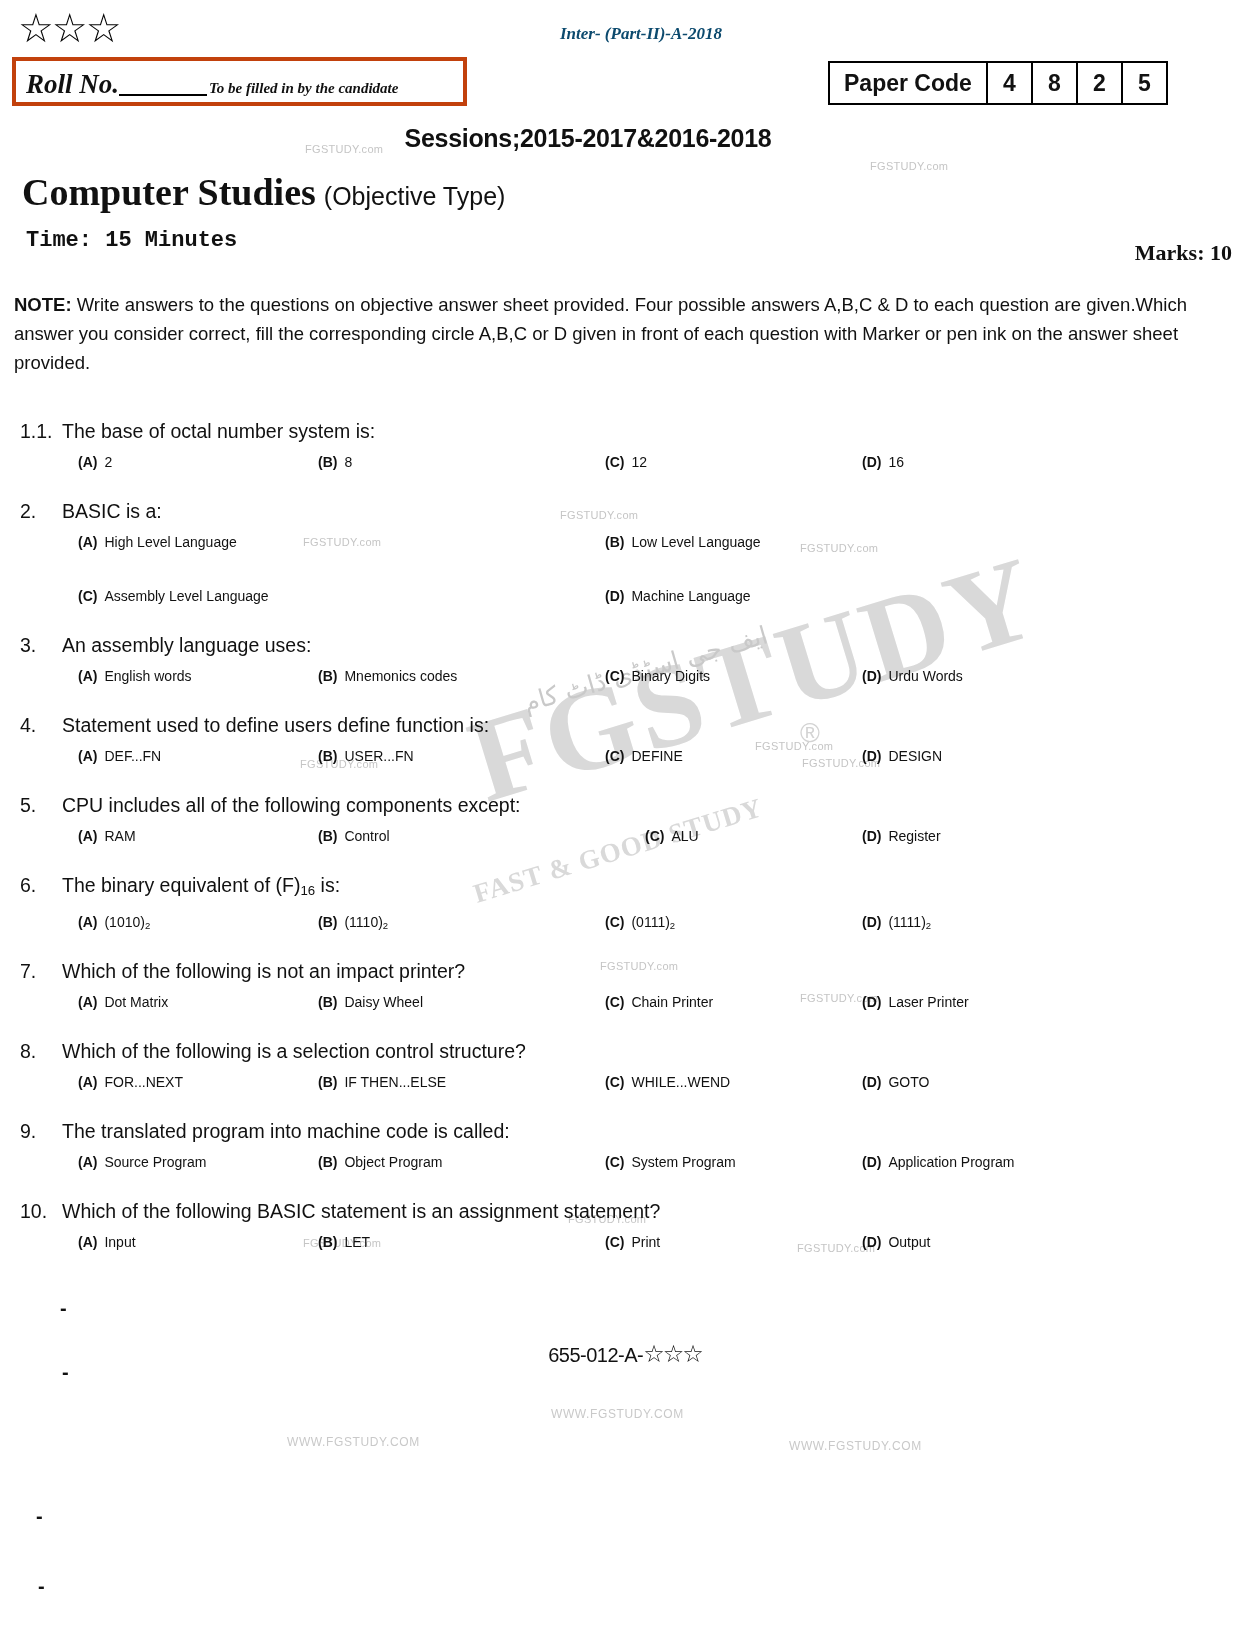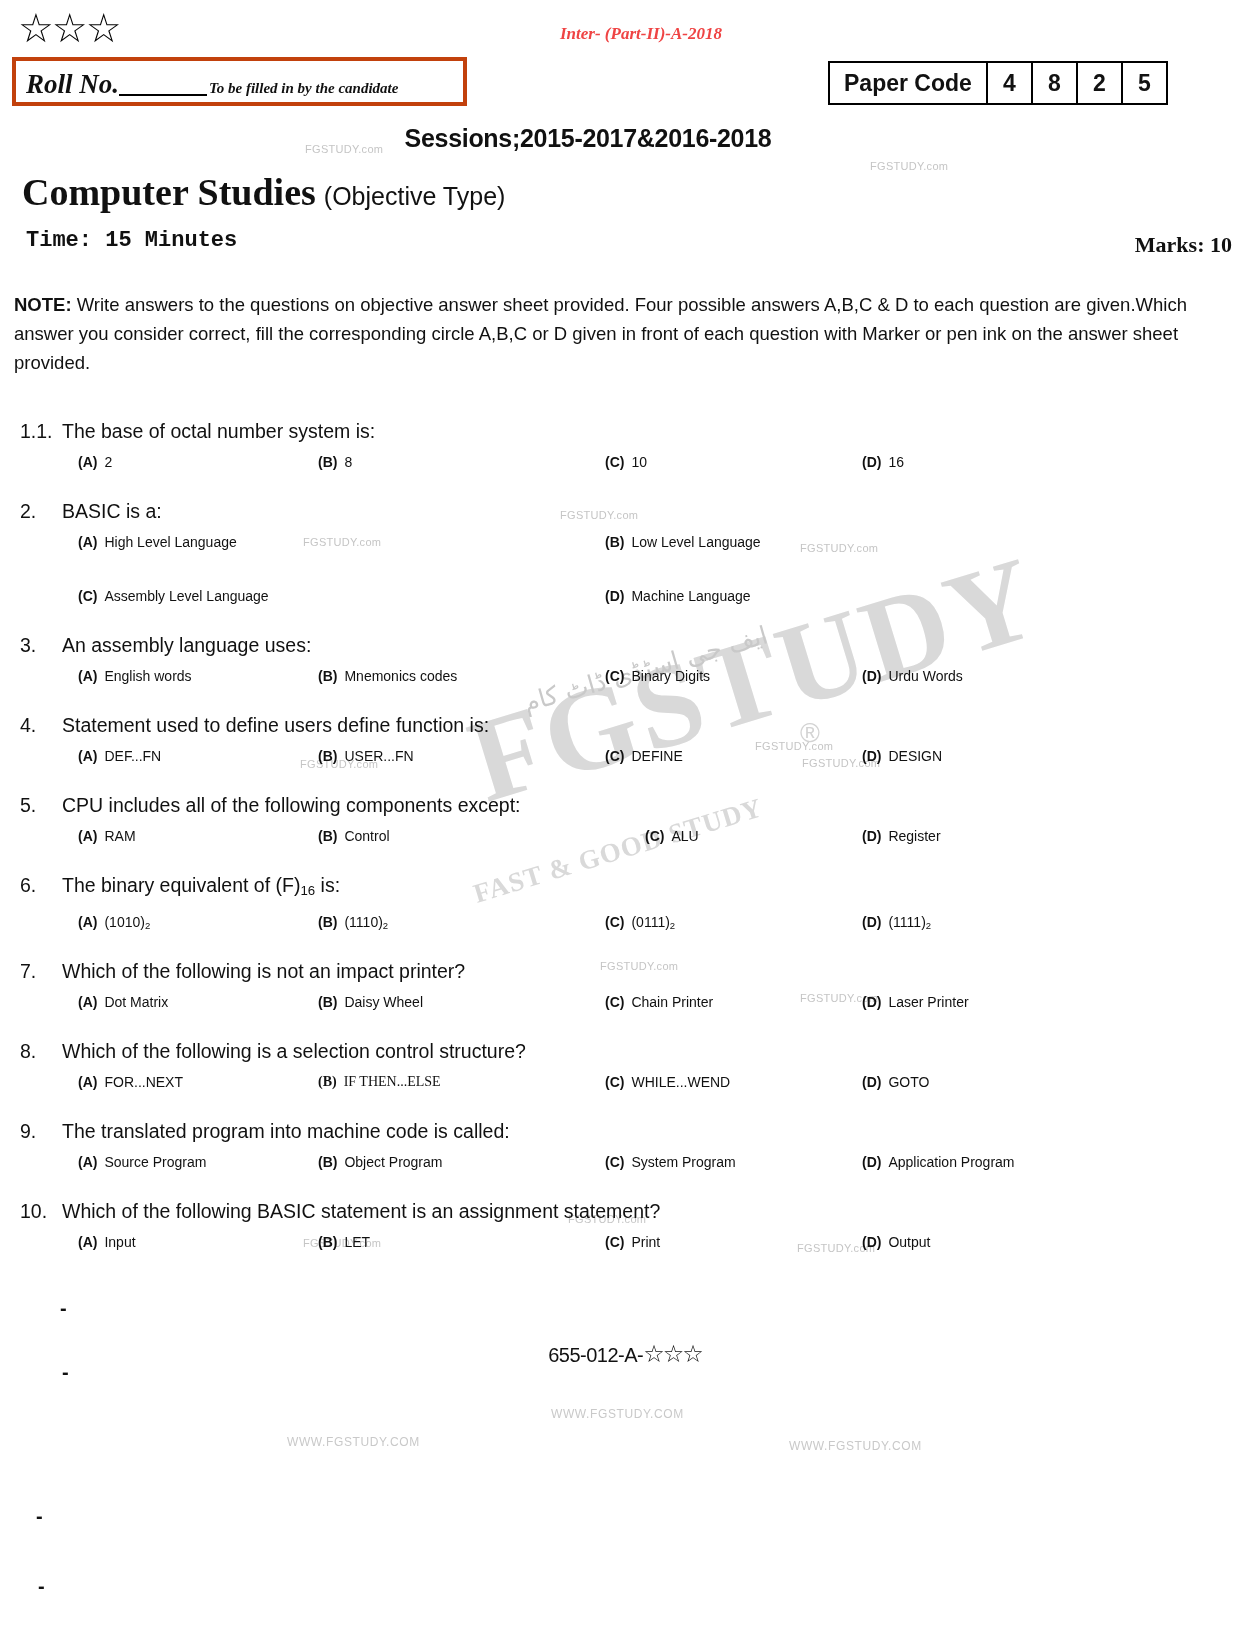--- a/index.html
+++ b/index.html
@@ -106,21 +106,21 @@
     color: #000;
   }
   .exam-line {
     position: absolute;
     left: 560px;
     top: 24px;
     font-family: "Liberation Serif", serif;
     font-style: italic;
     font-weight: bold;
     font-size: 17px;
-    color: #ef4444;
+    color: #0c4a6e;
   }
   .rollbox {
     position: absolute;
     left: 12px;
     top: 57px;
     width: 455px;
     height: 49px;
     border: 4px solid #c2410c;
     box-sizing: border-box;
   }
@@ -224,21 +224,21 @@
     position: absolute;
     left: 26px;
     top: 0;
     font-family: Liberation Mono, monospace;
     font-weight: bold;
     font-size: 22px;
   }
   .marks {
     position: absolute;
     right: 18px;
-    top: 4px;
+    top: 12px;
     font-family: "Liberation Serif", serif;
     font-weight: bold;
     font-size: 22px;
   }
 
   .note {
     position: absolute;
     left: 14px;
     top: 290px;
     width: 1180px;
@@ -377,21 +377,21 @@
     <div class="note">
       <b>NOTE:</b><span> Write answers to the questions on objective answer sheet provided. Four possible answers A,B,C &amp; D to each question are given.Which answer you consider correct, fill the corresponding circle A,B,C or D given in front of each question with Marker or pen ink on the answer sheet provided.</span>
     </div>
 
     <div class="qlist" id="question-list">
         <div class="q">
           <div class="q-text"><span class="q-num">1.1.</span><span>The base of octal number system is:</span></div>
           <div class="opts">
             <div class="opt" style="left: 78px;"><span class="lbl">(A)</span><span>2</span></div>
             <div class="opt" style="left: 318px;"><span class="lbl">(B)</span><span>8</span></div>
-            <div class="opt" style="left: 605px;"><span class="lbl">(C)</span><span>10</span></div>
+            <div class="opt" style="left: 605px;"><span class="lbl">(C)</span><span>12</span></div>
             <div class="opt" style="left: 862px;"><span class="lbl">(D)</span><span>16</span></div>
           </div>
         </div>
         <div class="q">
           <div class="q-text"><span class="q-num">2.</span><span>BASIC is a:</span></div>
           <div class="opts">
             <div class="opt" style="left: 78px;"><span class="lbl">(A)</span><span>High Level Language</span></div>
             <div class="opt" style="left: 605px;"><span class="lbl">(B)</span><span>Low Level Language</span></div>
           </div>
           <div class="opts">
@@ -441,21 +441,21 @@
             <div class="opt" style="left: 78px;"><span class="lbl">(A)</span><span>Dot Matrix</span></div>
             <div class="opt" style="left: 318px;"><span class="lbl">(B)</span><span>Daisy Wheel</span></div>
             <div class="opt" style="left: 605px;"><span class="lbl">(C)</span><span>Chain Printer</span></div>
             <div class="opt" style="left: 862px;"><span class="lbl">(D)</span><span>Laser Printer</span></div>
           </div>
         </div>
         <div class="q">
           <div class="q-text"><span class="q-num">8.</span><span>Which of the following is a selection control structure?</span></div>
           <div class="opts">
             <div class="opt" style="left: 78px;"><span class="lbl">(A)</span><span>FOR...NEXT</span></div>
-            <div class="opt" style="left: 318px; font-family: Liberation Serif, serif;"><span class="lbl">(B)</span><span>IF THEN...ELSE</span></div>
+            <div class="opt" style="left: 318px;"><span class="lbl">(B)</span><span>IF THEN...ELSE</span></div>
             <div class="opt" style="left: 605px;"><span class="lbl">(C)</span><span>WHILE...WEND</span></div>
             <div class="opt" style="left: 862px;"><span class="lbl">(D)</span><span>GOTO</span></div>
           </div>
         </div>
         <div class="q">
           <div class="q-text"><span class="q-num">9.</span><span>The translated program into machine code is called:</span></div>
           <div class="opts">
             <div class="opt" style="left: 78px;"><span class="lbl">(A)</span><span>Source Program</span></div>
             <div class="opt" style="left: 318px;"><span class="lbl">(B)</span><span>Object Program</span></div>
             <div class="opt" style="left: 605px;"><span class="lbl">(C)</span><span>System Program</span></div>

